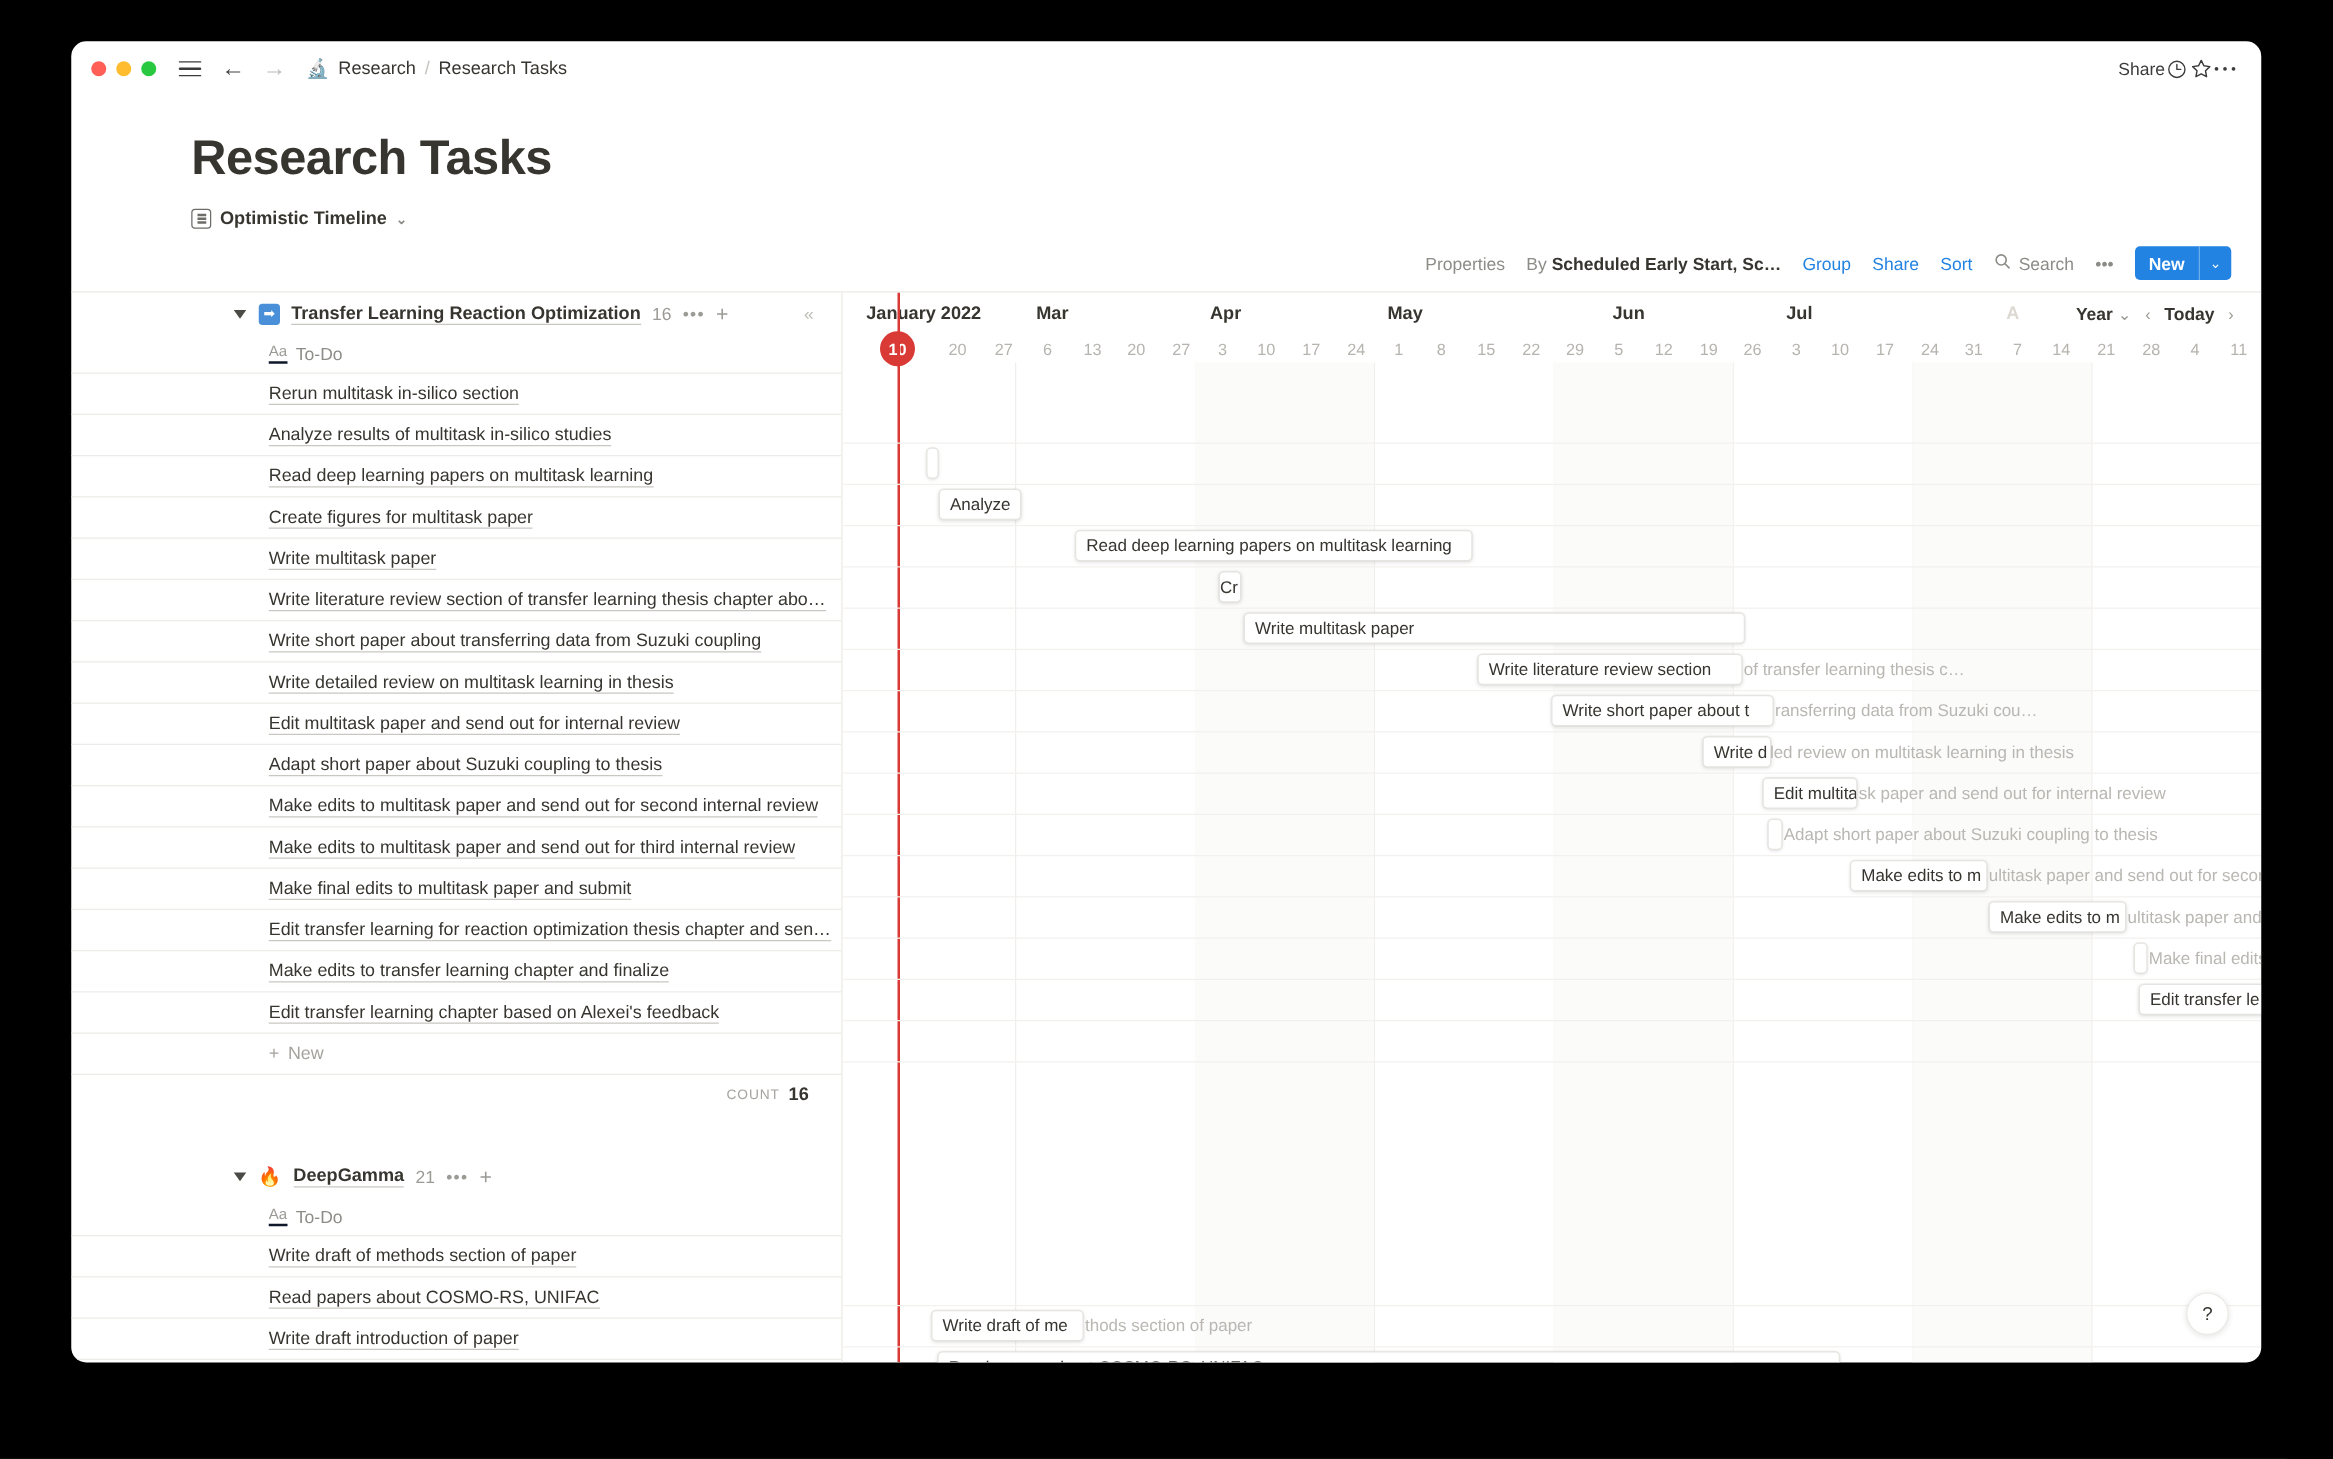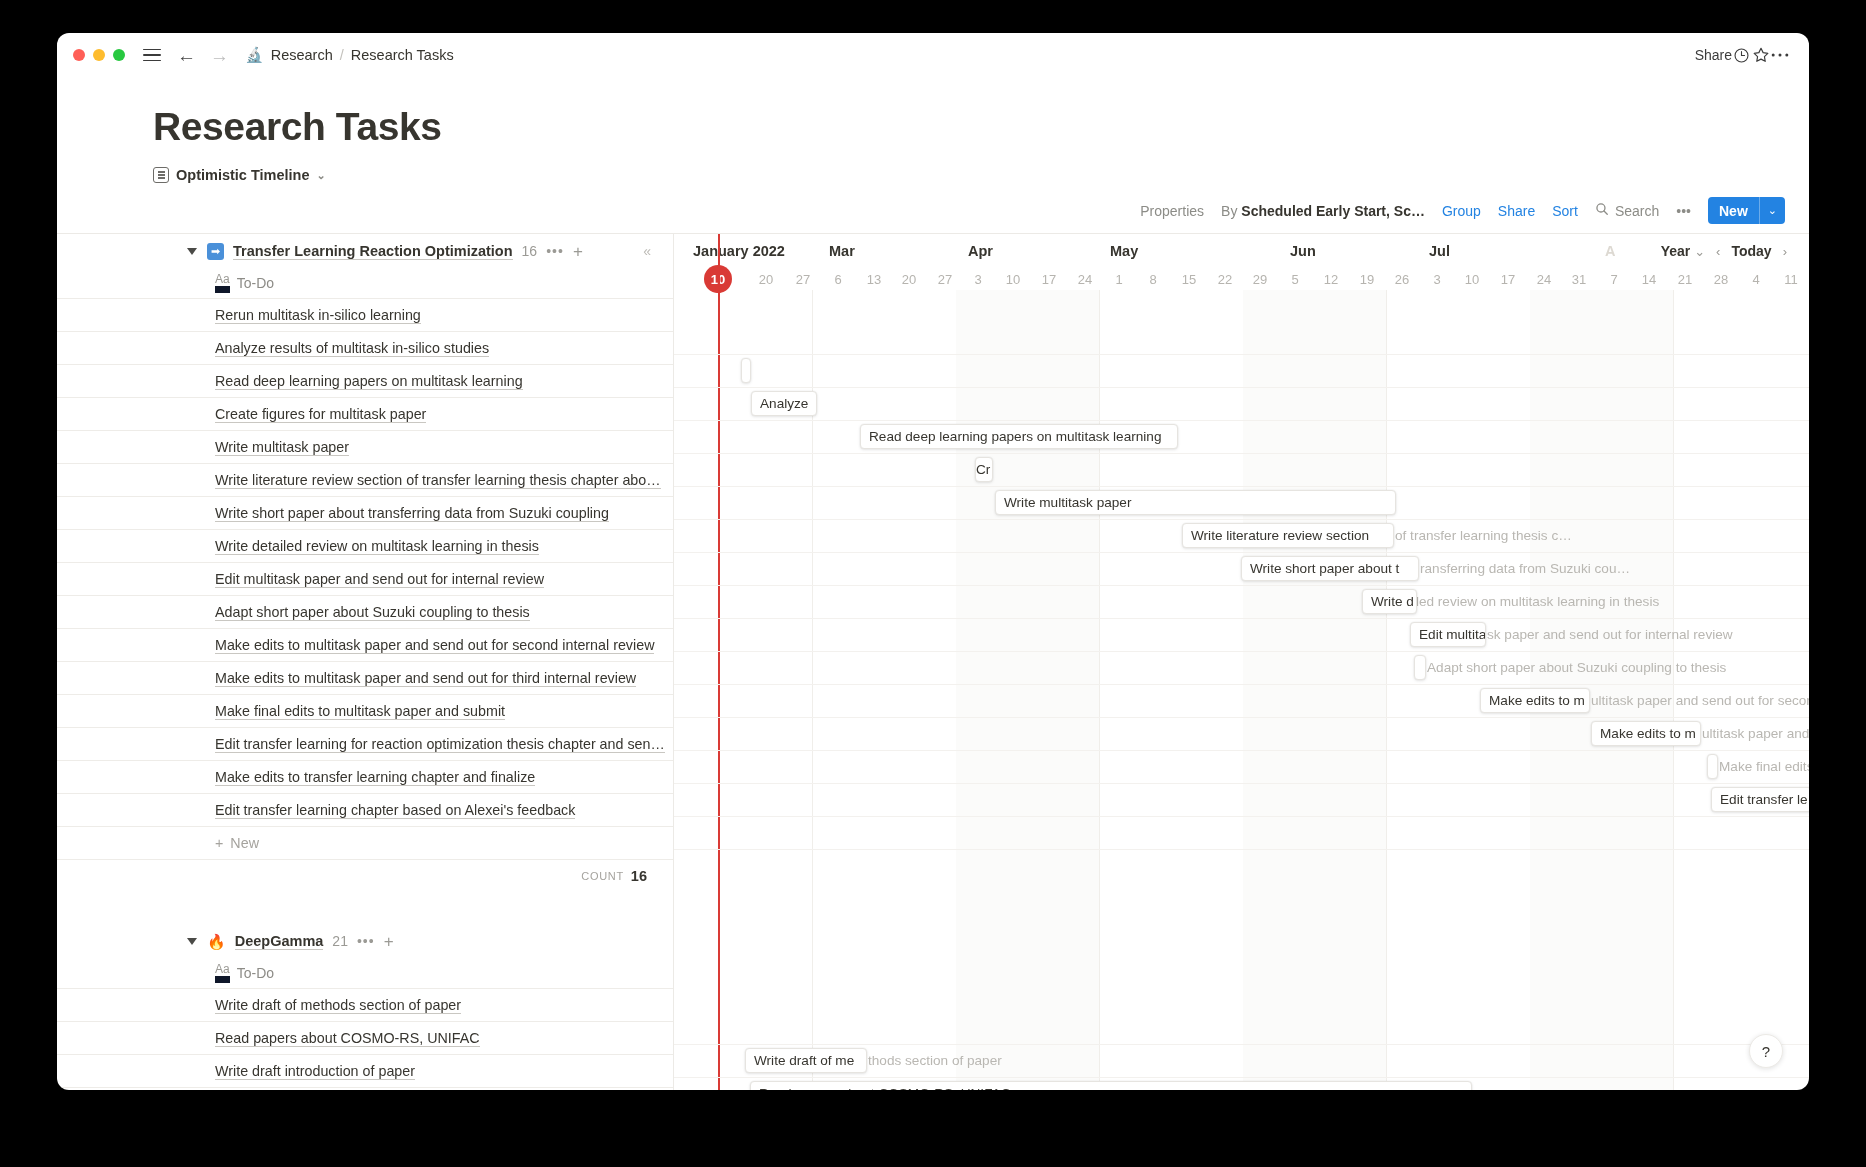--- a/index.html
+++ b/index.html
@@ -112,21 +112,21 @@
   .grp-count { font-size: 14px; color: #9b9a95; }
   .dots3 { color: #9b9a95; font-size: 14px; letter-spacing: 1px; }
   .plus { color: #9b9a95; font-size: 17px; line-height: 1; }
   .collapse { position: absolute; right: 22px; color: #bdbbb6; font-size: 14px; }
 
   .prop-row {
     display: flex; align-items: center; gap: 7px;
     height: 30px; padding-left: 158px;
     font-size: 14px; color: #8d8c87;
   }
-  .aa { font-size: 12px; color: #9b9a95; border-bottom: 7px solid #0f172a; line-height: 1.1; }
+  .aa { font-size: 12px; color: #9b9a95; border-bottom: 2px solid #0f172a; line-height: 1.1; }
 
   .task-row {
     height: 33px; display: flex; align-items: center;
     padding-left: 158px; padding-right: 0;
     border-top: 1px solid #eeece8;
     font-size: 14.3px; color: #37352f;
     overflow: hidden; white-space: nowrap;
   }
   .task-row .t { border-bottom: 1px solid #c9c7c2; }
   .new-row {
@@ -301,21 +301,21 @@
       <span class="dots3">•••</span>
       <span class="plus">+</span>
     </span>
             <span class="collapse">«</span>
           </div>
           <div class="prop-row">
             <span class="aa">Aa</span>
                  <span>To-Do</span>
           </div>
           <div class="task-row">
-            <span class="t">Rerun multitask in-silico learning</span>
+            <span class="t">Rerun multitask in-silico section</span>
           </div>
           <div class="task-row">
             <span class="t">Analyze results of multitask in-silico studies</span>
           </div>
           <div class="task-row">
             <span class="t">Read deep learning papers on multitask learning</span>
           </div>
           <div class="task-row">
             <span class="t">Create figures for multitask paper</span>
           </div>

